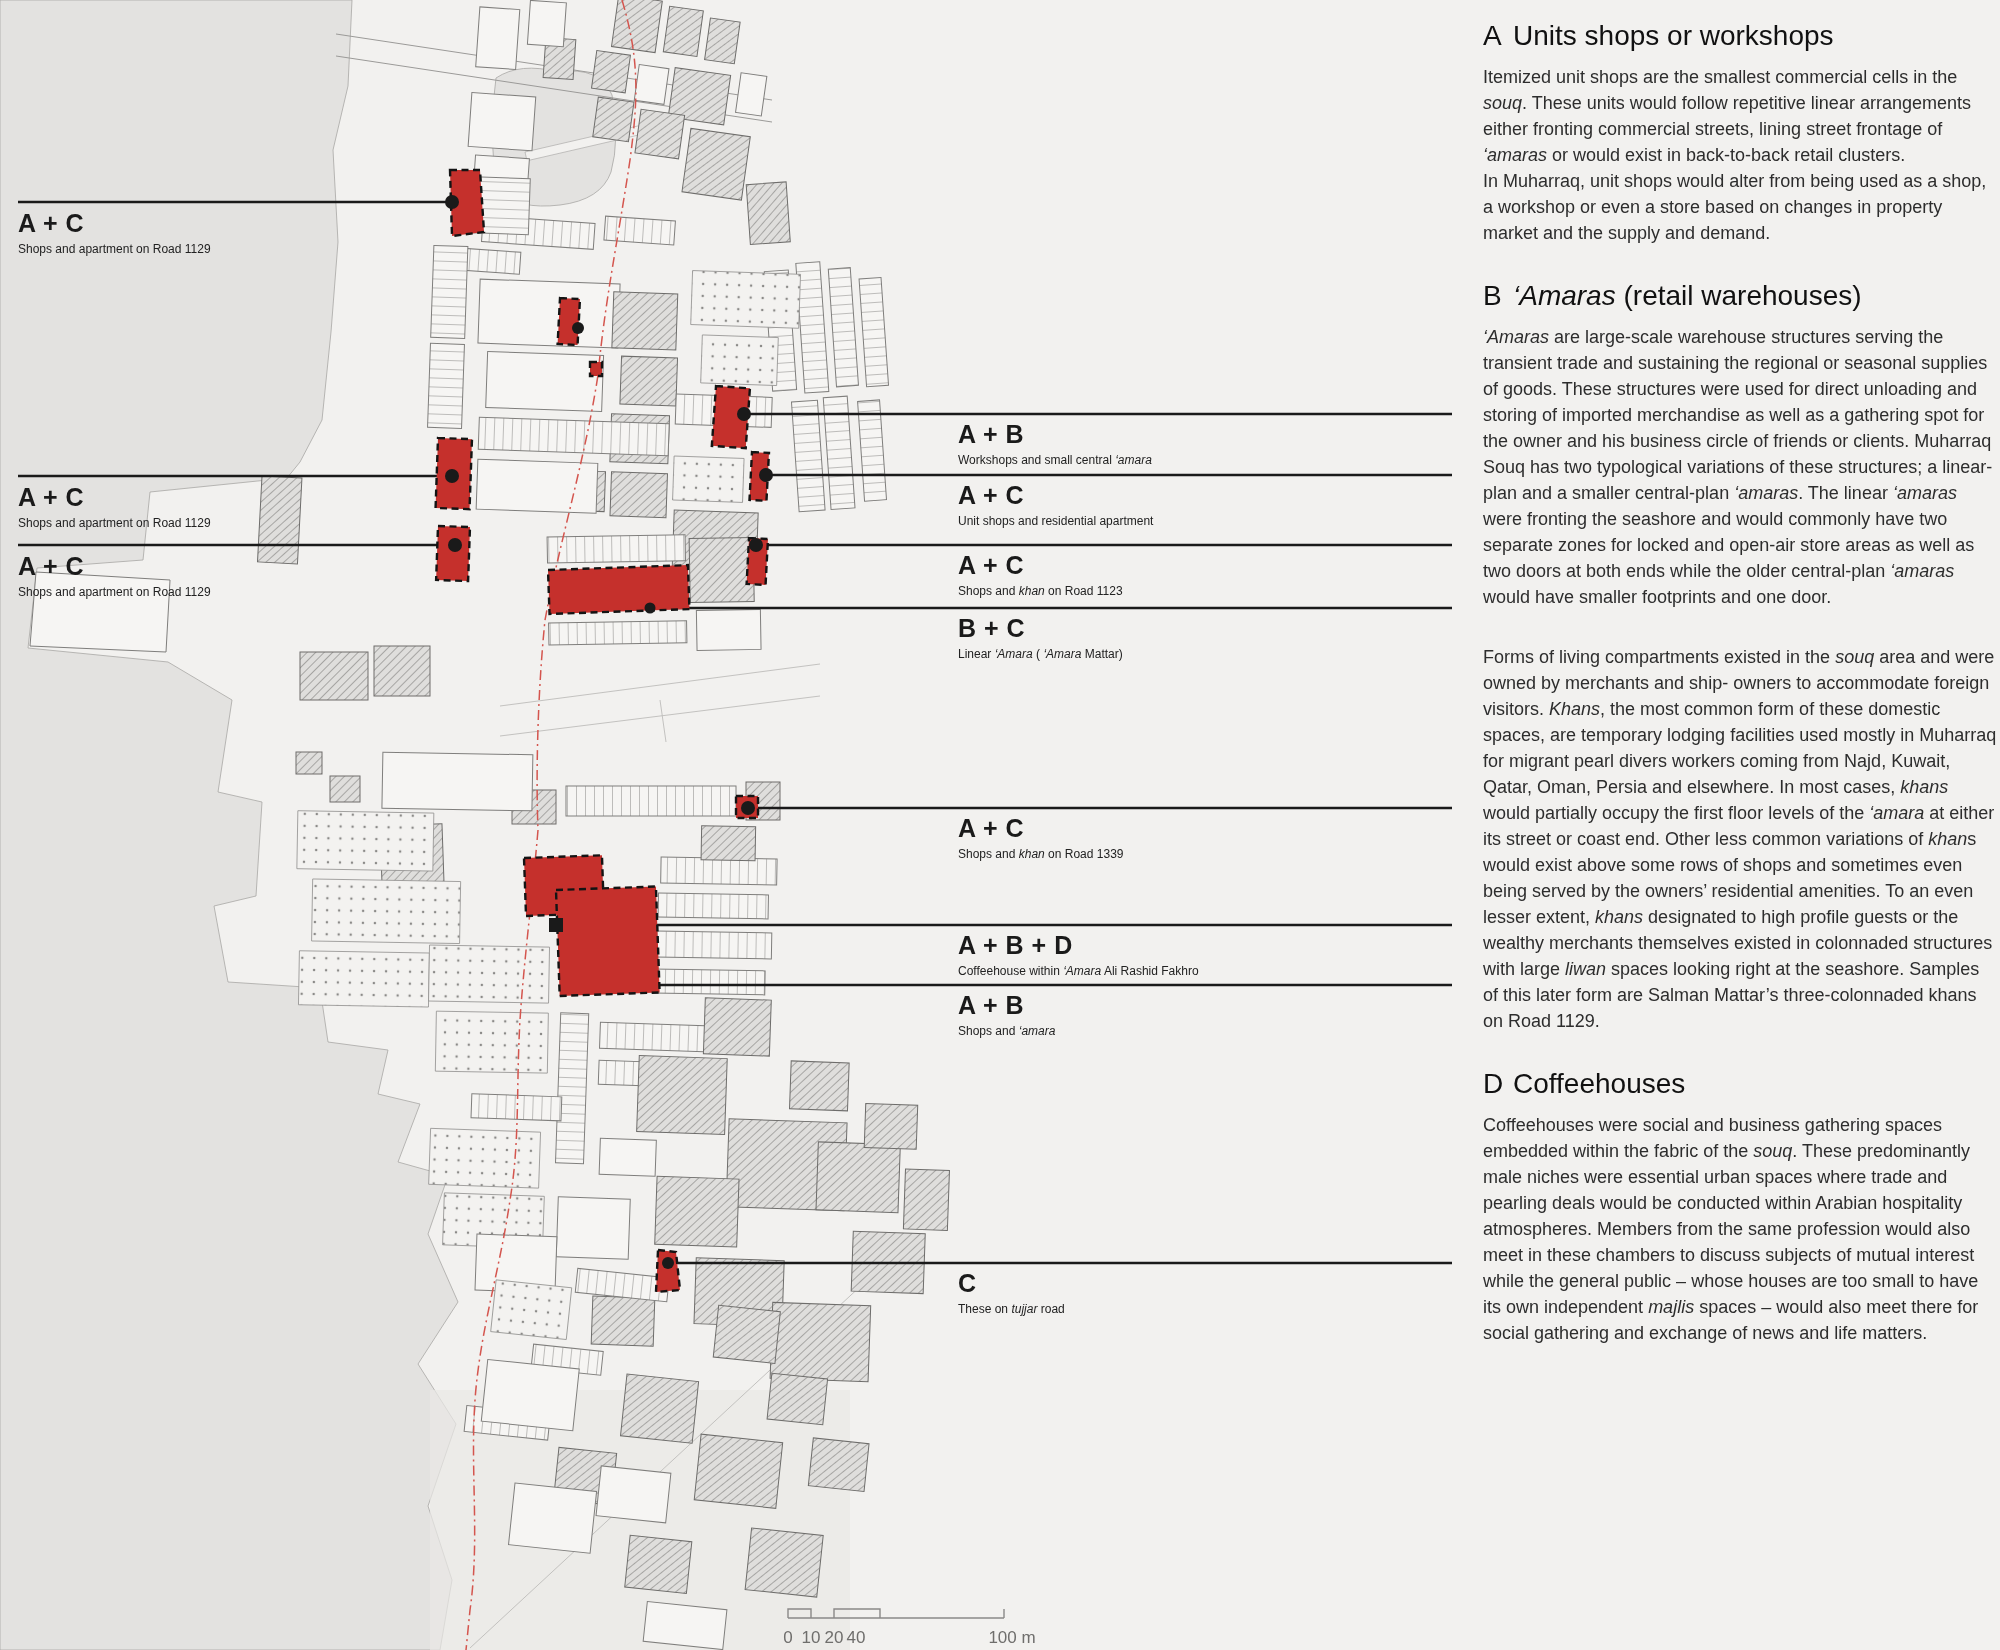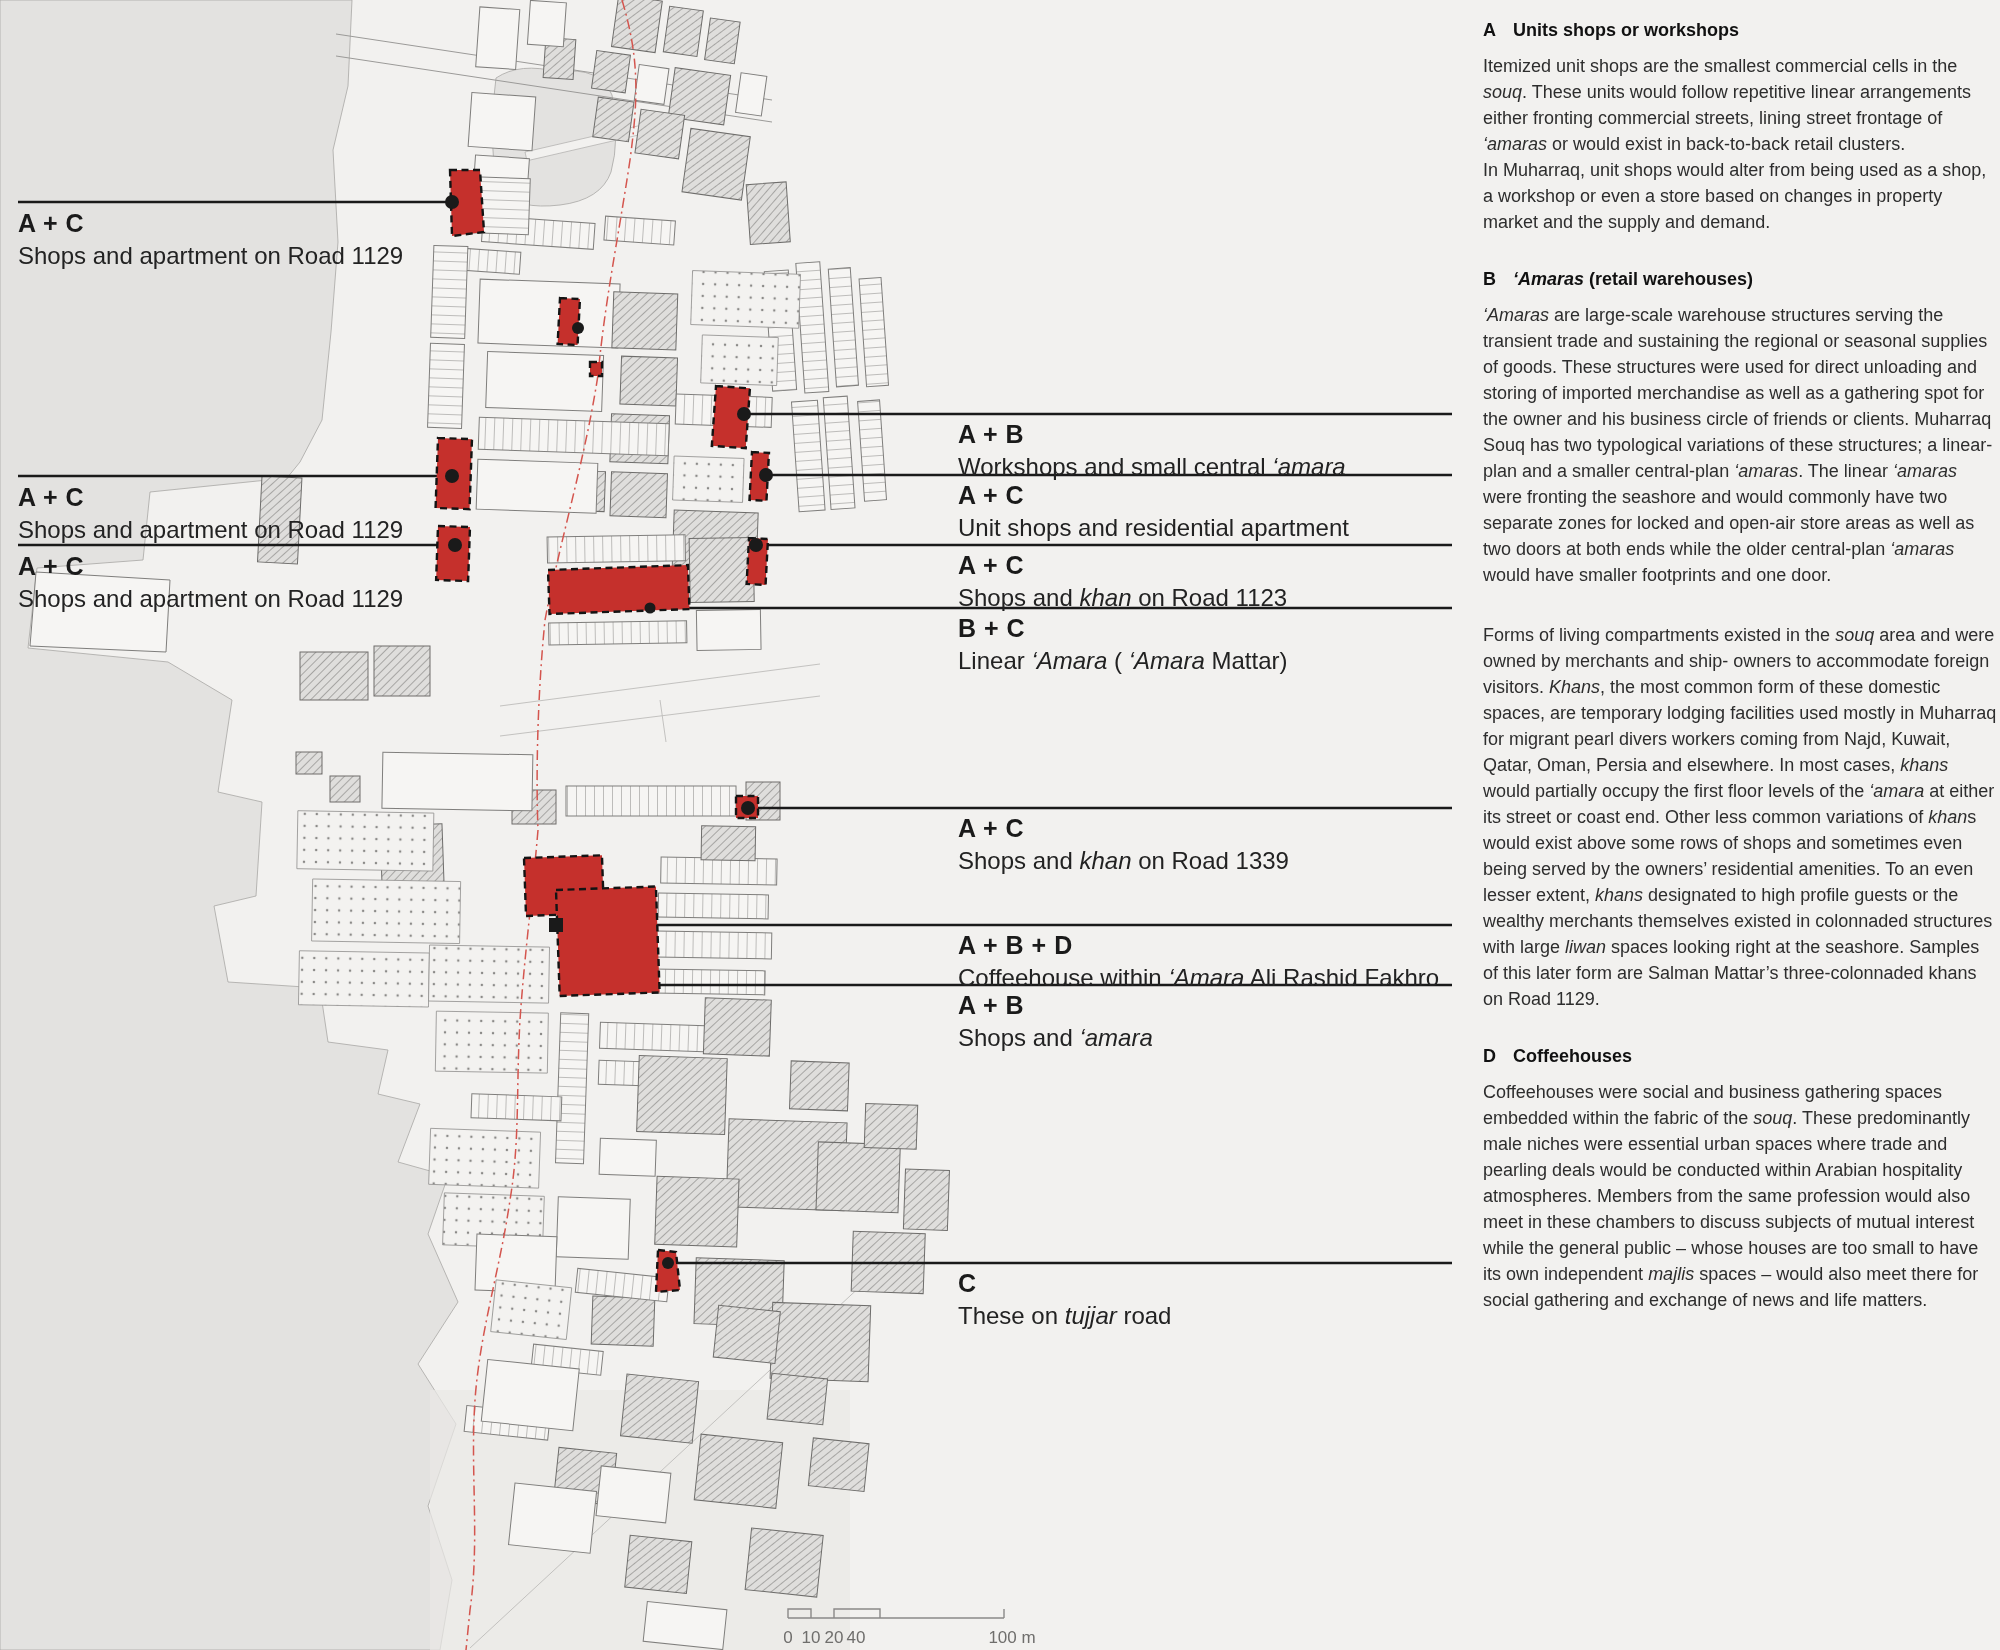--- a/index.html
+++ b/index.html
@@ -22,26 +22,26 @@
   .street{fill:none;stroke:#9b9a98;stroke-width:1}
   .shore{fill:none;stroke:var(--shoreline-red);stroke-width:1.5;stroke-dasharray:10 4 2 4}
   .leader{stroke:var(--ink);stroke-width:2.6}
   .ldot{fill:var(--ink)}
   .redb{fill:var(--accent-red);stroke:#141414;stroke-width:2.4;stroke-dasharray:7 4.5}
   .sb{stroke:#8a8988;stroke-width:1.4;fill:none}
 
   
   .callout{position:absolute;color:var(--ink)}
   .callout .code{font-size:25px;font-weight:700;letter-spacing:.5px;line-height:1.1}
-  .callout .desc{font-size:24px;line-height:1.2;margin-top:4px;white-space:nowrap;color:#222}
+  .callout .desc{font-size:12px;line-height:1.2;margin-top:4px;white-space:nowrap;color:#222}
 
   
   .panel{position:absolute;left:1483px;top:20px;width:514px;color:var(--panel-text)}
   .panel section{margin-bottom:34px}
-  .panel h2{font-size:18px;font-weight:700;color:#111;margin-bottom:12px}
+  .panel h2{font-size:28px;font-weight:400;color:#111;margin-bottom:12px}
   .panel h2 .letter{display:inline-block;min-width:30px}
   .panel p{font-size:18px;line-height:26px}
   .it{font-style:italic}
 
   
   .scale-label{position:absolute;font-size:17px;color:var(--scale-text);transform:translateX(-50%);white-space:nowrap}
 </style>
 </head>
 <body>
 

